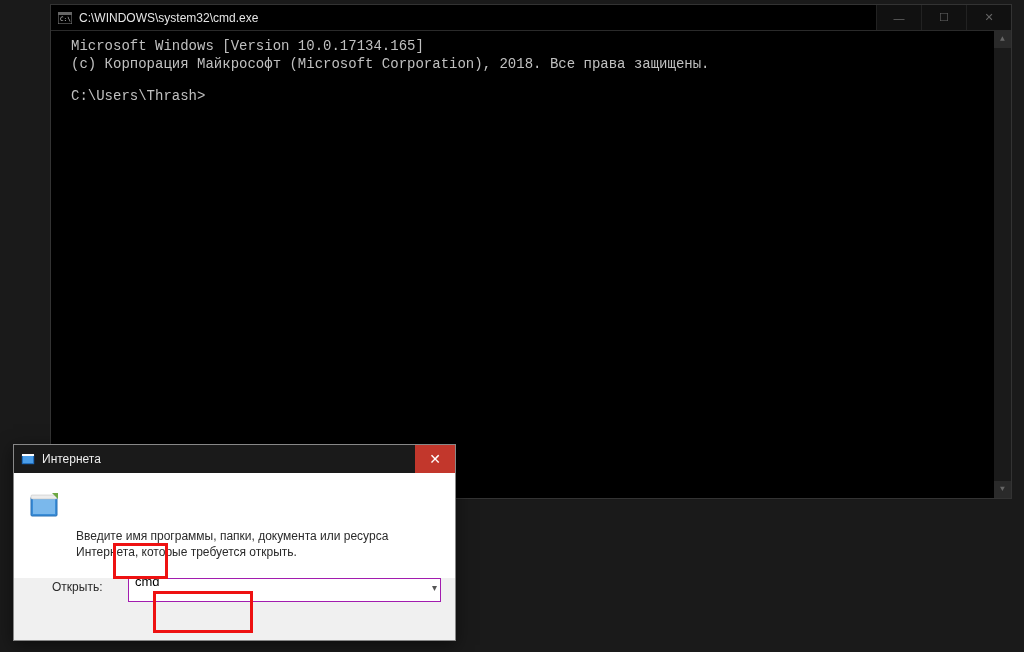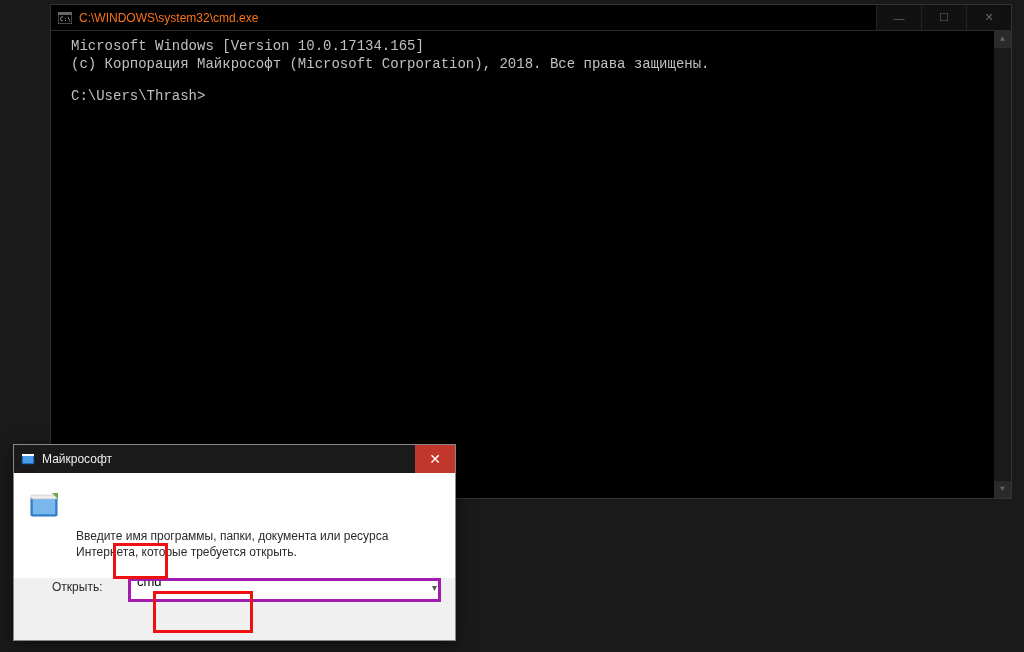--- a/index.html
+++ b/index.html
@@ -47,21 +47,21 @@
       justify-content: center;
     }
 
     .cmd-icon svg {
       width: 14px;
       height: 12px;
     }
 
     .cmd-title {
       flex: 1;
-      color: #f97316;
+      color: #e5e5e5;
     }
 
     .window-buttons {
       display: flex;
       height: 100%;
     }
 
     .win-btn {
       width: 45px;
       height: 100%;
@@ -198,21 +198,21 @@
     }
 
     .run-combo-wrap {
       position: relative;
       flex: 1;
     }
 
     .run-combo {
       width: 100%;
       height: 24px;
-      border: 3px solid #a21caf;
+      border: 1px solid #a21caf;
       padding: 0 22px 17px 6px;
       font-size: 13px;
       font-family: inherit;
       background: #fff;
     }
 
     .run-combo-arrow {
       position: absolute;
       right: 4px;
       top: 50%;
@@ -304,21 +304,21 @@
 
 <div class="run-dialog">
   <div class="run-titlebar">
     <span class="run-icon">
       <svg width="14" height="14" viewBox="0 0 14 14">
         <rect x="1" y="3" width="12" height="9" fill="#2677c9" stroke="#1a5a9e" stroke-width="0.5"></rect>
         <rect x="2" y="4" width="10" height="7" fill="#4a9de8"></rect>
         <rect x="1" y="2" width="12" height="2" fill="#fff"></rect>
       </svg>
     </span>
-    <span class="run-title">Майкрософт</span>
+    <span class="run-title">Интернета</span>
     <div class="run-close">✕</div>
   </div>
 
   <div class="run-body">
     <div class="run-desc-row">
       <div class="run-app-icon">
         <svg width="34" height="34" viewBox="0 0 34 34">
           <rect x="3" y="8" width="26" height="19" rx="1" fill="#3a8dd8" stroke="#2870b5" stroke-width="1"></rect>
           <rect x="5" y="10" width="22" height="15" fill="#7ab8ec"></rect>
           <rect x="3" y="6" width="26" height="4" rx="1" fill="#ededed" stroke="#b8b8b8" stroke-width="0.5"></rect>

